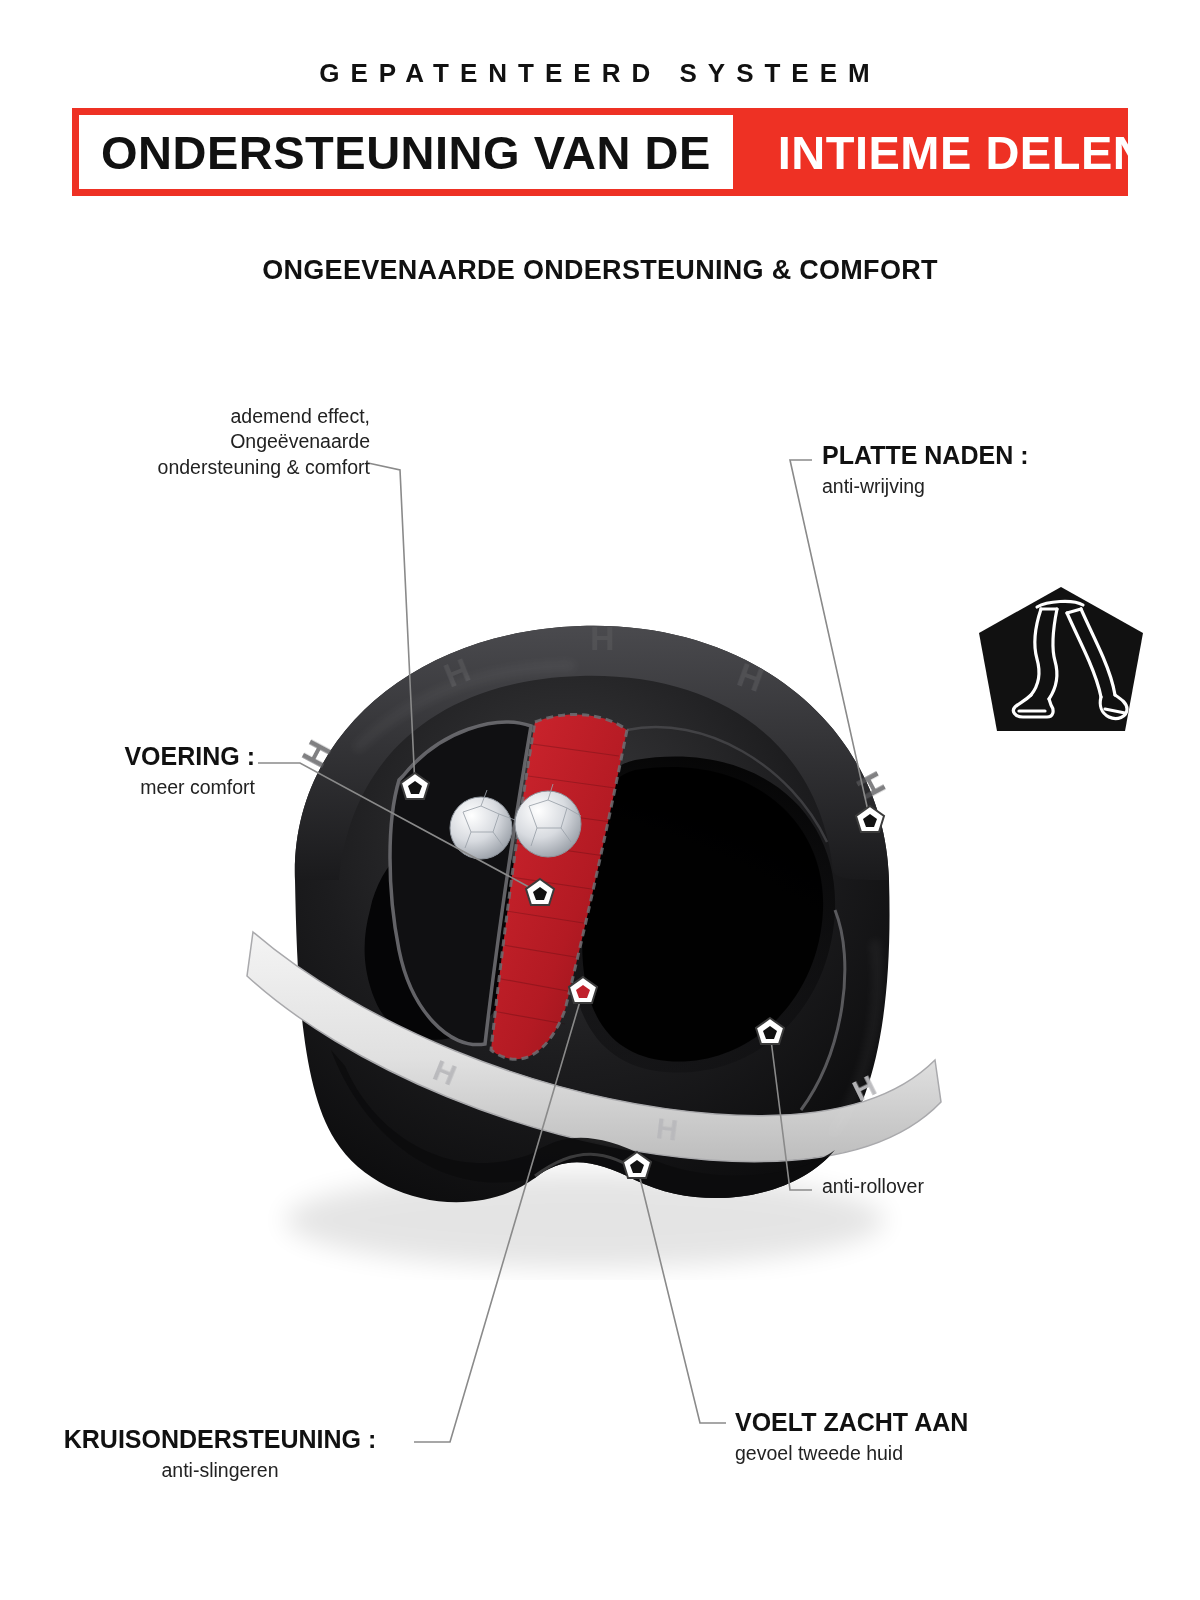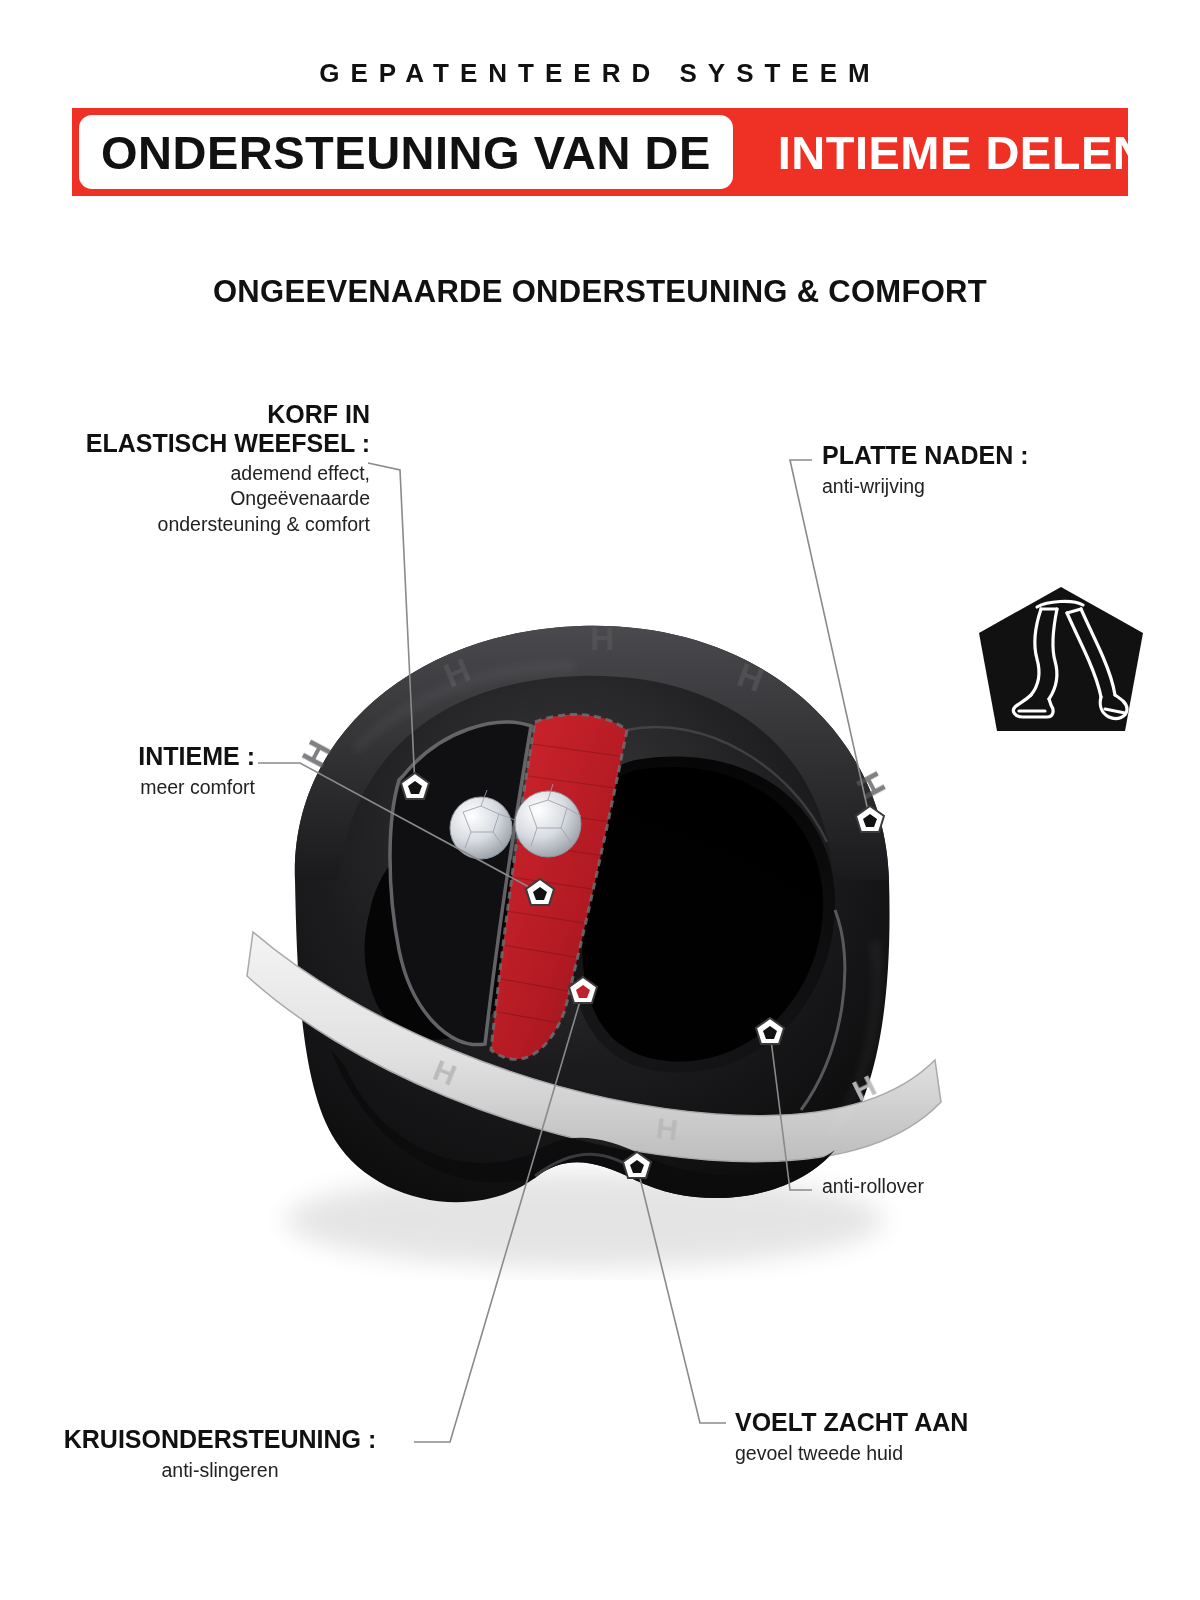--- a/index.html
+++ b/index.html
@@ -37,21 +37,20 @@
     display: flex;
     align-items: stretch;
   }
   #title-left {
     background: #ffffff;
     margin: 7px 0 7px 7px;
     display: flex;
     align-items: center;
     justify-content: center;
     padding: 0 22px;
-    border-radius: 13px;
   }
   #title-left span {
     font-size: 47px;
     font-weight: bold;
     letter-spacing: 0.5px;
     color: #111;
     white-space: nowrap;
   }
   #title-right {
     flex: 1;
@@ -67,25 +66,24 @@
     color: #ffffff;
     white-space: nowrap;
   }
 
   #subtitle {
     position: absolute;
     top: 255px;
     left: 0;
     width: 1200px;
     text-align: center;
-    font-size: 31px;
+    font-size: 27px;
     font-weight: bold;
     letter-spacing: 0.3px;
     color: #111;
-    margin-top: 19px;
   }
 
   
   #product {
     position: absolute;
     left: 235px;
     top: 580px;
     width: 715px;
     height: 700px;
   }
@@ -366,33 +364,29 @@
       <path d="M770 1026 L 777 1031 L 774 1039 L 766 1039 L 763 1031 Z" fill="#111"></path>
     </g>
     <g>
       <path d="M637 1152 L 651 1162 L 646 1178 L 628 1178 L 623 1162 Z" fill="#ffffff" stroke="#3b3b3b" stroke-width="2"></path>
       <path d="M637 1160 L 644 1165 L 641 1173 L 633 1173 L 630 1165 Z" fill="#111"></path>
     </g>
   </g>
 </svg>
 
 <div class="callout align-right" id="co-korf">
-  <div class="c-title">
-    <div>KORF IN</div>
-    <div>ELASTISCH WEEFSEL :</div>
-  </div>
   <div class="c-sub">
     <div>ademend effect,</div>
     <div>Ongeëvenaarde</div>
     <div>ondersteuning &amp; comfort</div>
   </div>
 </div>
 
 <div class="callout align-right" id="co-voering">
-  <div class="c-title">INTIEME :</div>
+  <div class="c-title">VOERING :</div>
   <div class="c-sub">meer comfort</div>
 </div>
 
 <div class="callout align-left" id="co-platte">
   <div class="c-title">PLATTE NADEN :</div>
   <div class="c-sub">anti-wrijving</div>
 </div>
 
 <div class="callout align-left" id="co-brede">
   <div class="c-sub">anti-rollover</div>

